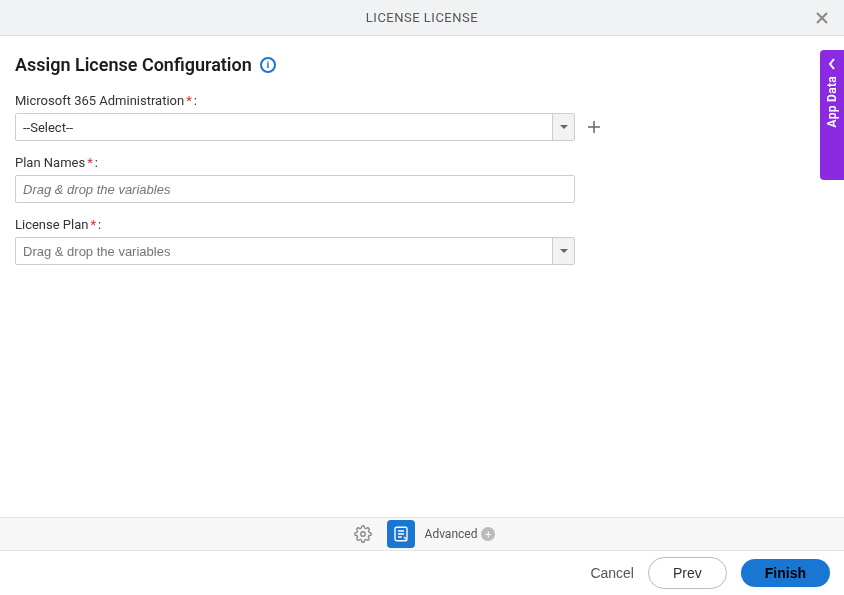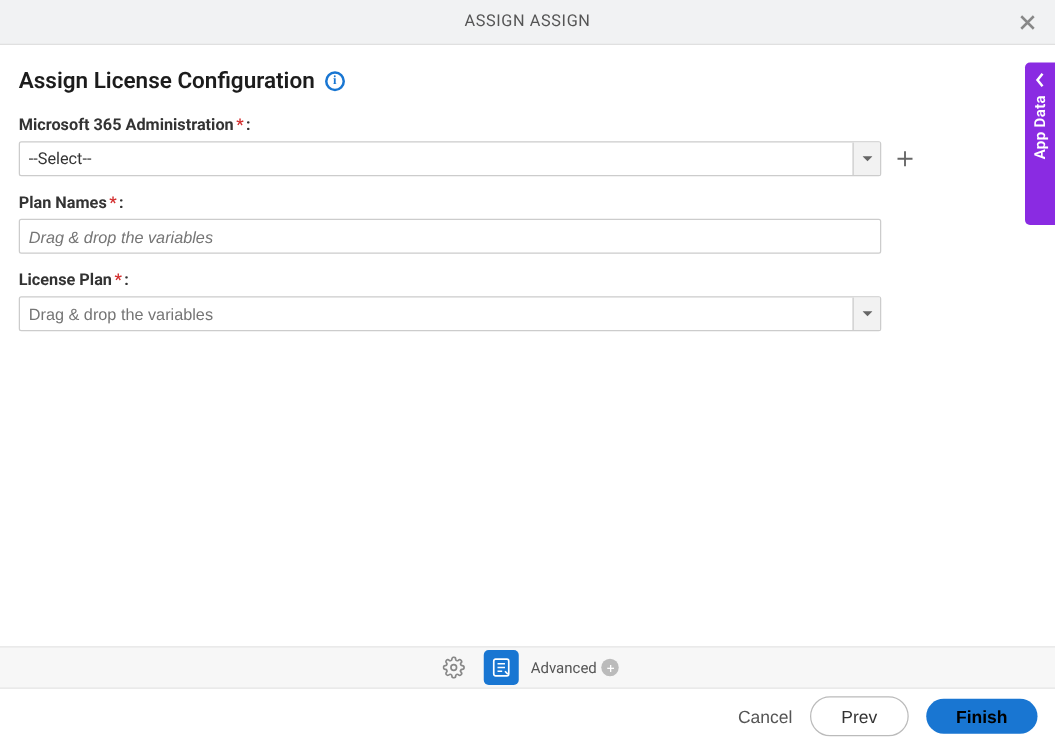--- a/index.html
+++ b/index.html
@@ -68,31 +68,30 @@
       font-family: Georgia, serif;
     }
     .field-group { margin-bottom: 14px; }
     .field-label {
       font-size: 13px;
       color: #333;
       margin-bottom: 5px;
       display: flex;
       align-items: flex-end;
       gap: 2px;
-      font-weight: bold;
     }
     .required { color: #d32f2f; }
     .field-row {
       display: flex;
       align-items: center;
       gap: 10px;
     }
     .select-wrap, .input-wrap, .combo-wrap {
       display: flex;
-      width: 690px;
+      width: 560px;
       border: 1px solid #ccc;
       border-radius: 2px;
       height: 28px;
       background: #fff;
     }
     .select-input, .text-input, .combo-input {
       flex: 1;
       border: none;
       padding: 0 7px;
       font-size: 13px;
@@ -234,21 +233,21 @@
       height: 28px;
       padding: 0 24px;
       cursor: pointer;
       font-weight: 600;
     }
   </style>
 </head>
 <body>
 
 <div class="header-bar">
-  <span class="header-title">ASSIGN ASSIGN</span>
+  <span class="header-title">LICENSE LICENSE</span>
   <div class="close-btn">
     <svg viewBox="0 0 16 16" fill="none" stroke="currentColor" stroke-width="2">
         <path d="M3 3l10 10M13 3L3 13"></path>
       </svg>
   </div>
 </div>
 
 <div class="content">
   <div class="page-title-row">
     <h1 class="page-title">Assign License Configuration</h1>

